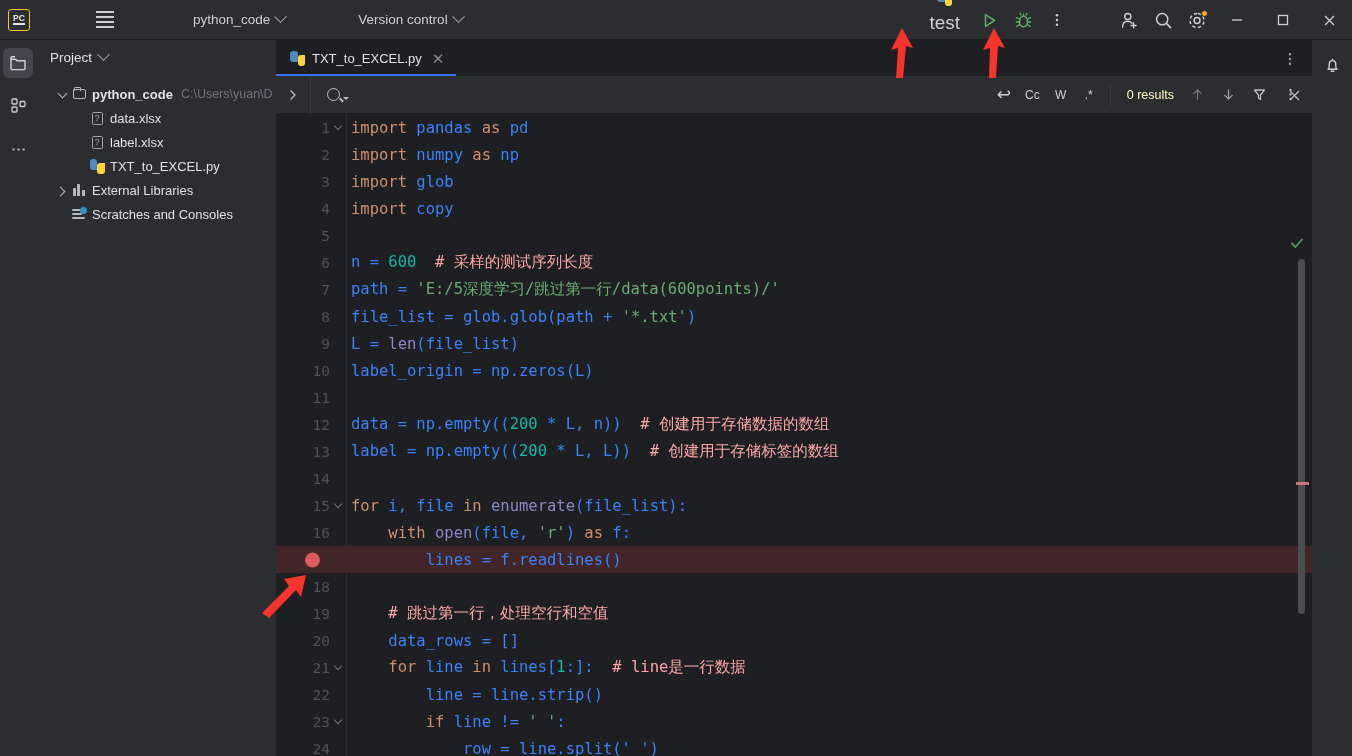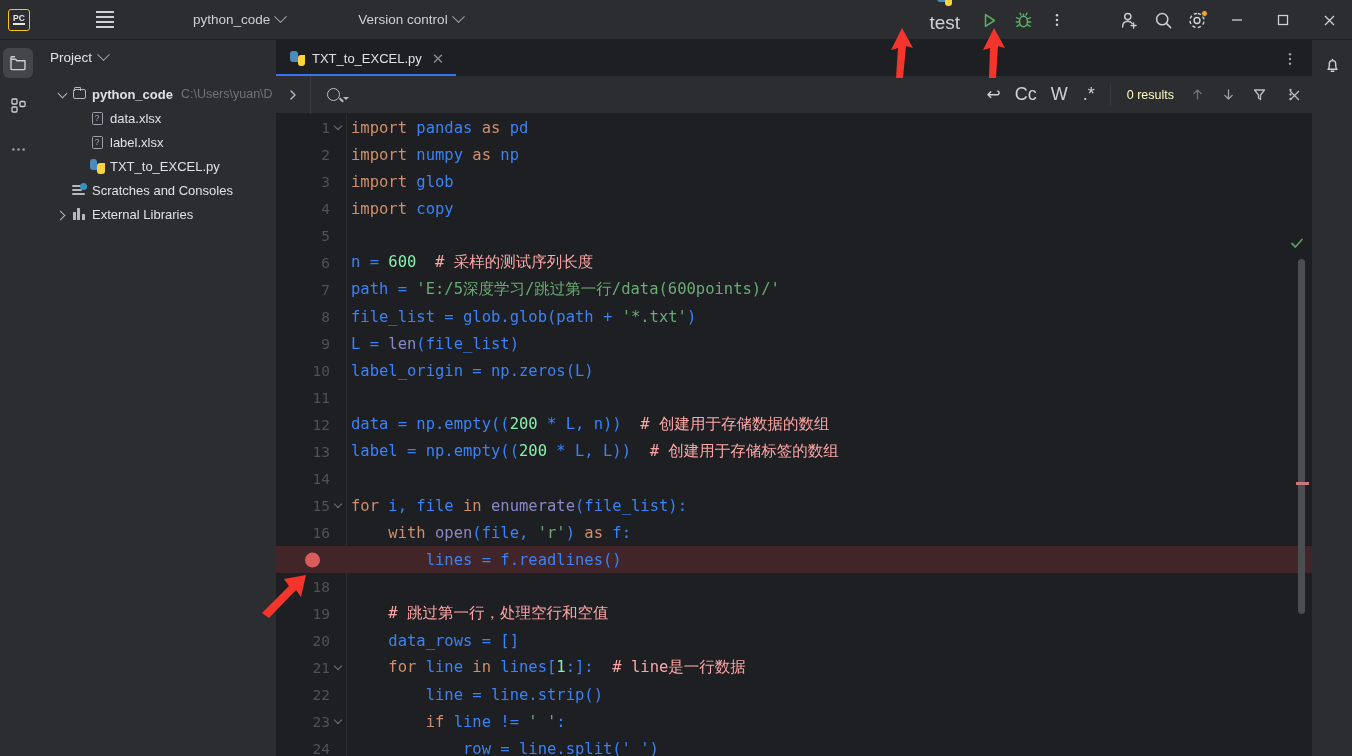--- a/index.html
+++ b/index.html
@@ -113,21 +113,21 @@
              border-bottom:1px solid #1e1f22;}
   .fb-expand { width:34px; height:38px; display:flex; align-items:center; justify-content:center;}
   .fb-field { flex:1; display:flex; align-items:center; height:38px; padding-left:16px;
               border-left:1px solid #393b40; }
   .fb-search-ico { width:13px; height:13px; border:1.6px solid #b9bcc2; border-radius:50%; position:relative; }
   .fb-search-ico::after { content:""; position:absolute; width:5px; height:1.7px; background:#b9bcc2;
                           right:-4.5px; bottom:-0.5px; transform:rotate(45deg); }
   .fb-tri { width:0; height:0; border-left:3px solid transparent; border-right:3px solid transparent;
             border-top:3.5px solid #b9bcc2; margin-left:3px; position:relative; top:4px;}
   .fb-toggles { display:flex; align-items:center; gap:14px; padding-right:14px; }
-  .fb-tg { color:#ced0d6; font-size:18px; min-width:14px; text-align:center;}
+  .fb-tg { color:#ced0d6; font-size:12px; min-width:14px; text-align:center;}
   .fb-sep { width:1px; height:22px; background:#393b40; }
   .fb-results { color:#fef9c3; font-size:12.5px; padding: 0 16px; }
   .fb-nav { display:flex; align-items:center; gap:16px; padding-right:14px;}
   .fb-close { position:absolute; right:0; top:0; width:36px; height:38px;
               display:flex; align-items:center; justify-content:center; }
 
   
   .code-wrap { position:relative; height:642px; overflow:hidden; background:#1e1f22; }
   .code-table { font-family:"DejaVu Sans Mono","Liberation Mono", monospace; font-size:15.5px; }
   .cl { height:27px; display:flex; align-items:center; position:relative; white-space:pre; }
@@ -137,21 +137,21 @@
   .cl.hl .ln { color:transparent; }
   .fold { width:16px; flex:0 0 16px; display:flex; align-items:center; justify-content:center; }
   .fold-chev { display:inline-block; width:6px; height:6px; border-right:1.3px solid #6f737a;
                border-bottom:1.3px solid #6f737a; transform:rotate(45deg); position:relative; top:-2px;}
   .gutter-sep { position:absolute; left:70px; top:0; bottom:0; width:1px; background:#2b2d30; }
   .codetext { padding-left:5px; color:#bcbec4; }
 
   .k   { color:#cf8e6d; }   
   .b   { color:#8888c6; }   
   .s   { color:#6aab73; }   
-  .n   { color:#86efac; }   
+  .n   { color:#14b8a6; }   
   .c   { color:#fca5a5; }   
   .id  { color:#3b82f6;margin-top:22px; }
 
   .bp-dot { position:absolute; left:29px; top:50%; transform:translateY(-50%);
             width:15px; height:15px; border-radius:50%; background:#db5c5c; }
 
   
   .inspect-ok { position:absolute; right:8px; top:122px; width:14px; height:14px; }
   .scroll-track { position:absolute; right:7px; top:145px; width:7px; height:355px;
                   background:#4b4d51; border-radius:4px; }
@@ -318,44 +318,44 @@
             <span class="unknown-ico">?</span>
           </span>
         <span class="tree-label">label.xlsx</span>
       </div>
 
       <div class="tree-row" style="padding-left:52px">
         <span class="ficon">
             <span class="pyicon"></span>
           </span>
         <span class="tree-label">TXT_to_EXCEL.py</span>
+      </div>
+
+      <div class="tree-row" style="padding-left:18px">
+        <span class="tw"><i class="tw-arrow right"></i></span>
+        <span class="ficon">
+          <span class="lib-ico">
+              <i style="height:8px"></i>
+              <i style="height:12px"></i>
+              <i style="height:6px"></i>
+            </span>
+        </span>
+        <span class="tree-label">External Libraries</span>
       </div>
 
       <div class="tree-row" style="padding-left:34px">
         <span class="ficon">
           <span class="scratch-ico">
             <i style="top:1px;width:13px"></i>
               <i style="top:5px;width:10px"></i>
               <i style="top:9px;width:13px"></i>
             <span class="scratch-dot"></span>
           </span>
         </span>
         <span class="tree-label">Scratches and Consoles</span>
-      </div>
-
-      <div class="tree-row" style="padding-left:18px">
-        <span class="tw"><i class="tw-arrow right"></i></span>
-        <span class="ficon">
-          <span class="lib-ico">
-              <i style="height:8px"></i>
-              <i style="height:12px"></i>
-              <i style="height:6px"></i>
-            </span>
-        </span>
-        <span class="tree-label">External Libraries</span>
       </div>
 
     </div>
   </div>
 
   <div class="editor-area">
 
     <div class="tabbar">
       <div class="tab active">
         <span class="pyicon"></span>

